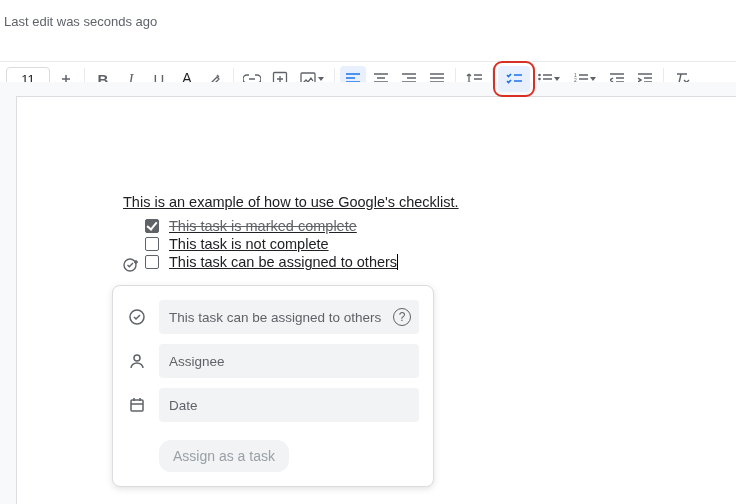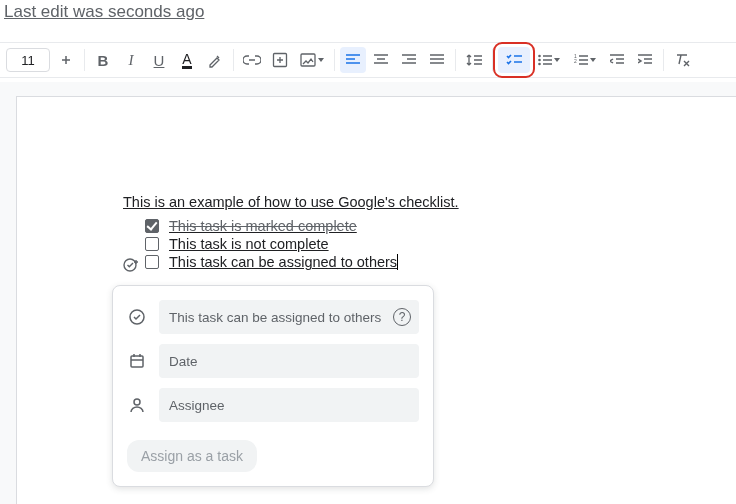--- a/index.html
+++ b/index.html
@@ -8,24 +8,23 @@
     font-family: Arial, "Helvetica Neue", sans-serif;
     font-size: 13px;
     color: #202124;
     background: #fff;
     width: 736px;
     height: 504px;
     overflow: hidden;
     position: relative;
   }
   .edit-status {
-    font-size: 17px;
-    color: #5f6368;
-    text-decoration: underline;
-    padding: 2px 4px;
+    font-size: 13px;
+    color: #5f6368;
+    padding: 14px 4px;
     display: inline-block;
   }
   .toolbar {
     display: flex;
     align-items: center;
     height: 36px;
     padding: 0 4px;
     border-top: 1px solid #e8eaed;
     border-bottom: 1px solid #e8eaed;
     gap: 0;
@@ -173,20 +172,21 @@
     border: 1.5px solid #5f6368;
     border-radius: 50%;
     display: flex;
     align-items: center;
     justify-content: center;
     font-size: 12px;
     color: #5f6368;
   }
   .tp-submit {
     margin-top: 8px;
+    margin-left: 32px;
     padding: 8px 14px;
     background: #f1f3f4;
     color: #9aa0a6;
     border-radius: 12px;
     display: inline-block;
     font-size: 14px;
     text-align: center;
   }
   svg { display: block; }
 </style>
@@ -353,36 +353,36 @@
         </svg>
     </span>
     <div class="tp-field">
       <span>This task can be assigned to others</span>
       <span class="tp-help">?</span>
     </div>
   </div>
   <div class="tp-row">
     <span class="tp-icon">
       <svg width="16" height="16" viewBox="0 0 16 16">
+          <circle cx="8" cy="5" r="3" fill="none" stroke="#5f6368" stroke-width="1.5"></circle>
+          <path d="M2 15c0-3 3-5 6-5s6 2 6 5" fill="none" stroke="#5f6368" stroke-width="1.5"></path>
+        </svg>
+    </span>
+    <div class="tp-field">
+      <span>Assignee</span>
+    </div>
+  </div>
+  <div class="tp-row">
+    <span class="tp-icon">
+      <svg width="16" height="16" viewBox="0 0 16 16">
           <rect x="2" y="3" width="12" height="11" rx="1" fill="none" stroke="#5f6368" stroke-width="1.5"></rect>
           <path d="M2 7h12M5 1v3M11 1v3" stroke="#5f6368" stroke-width="1.5"></path>
         </svg>
     </span>
     <div class="tp-field">
       <span>Date</span>
     </div>
   </div>
-  <div class="tp-row">
-    <span class="tp-icon">
-      <svg width="16" height="16" viewBox="0 0 16 16">
-          <circle cx="8" cy="5" r="3" fill="none" stroke="#5f6368" stroke-width="1.5"></circle>
-          <path d="M2 15c0-3 3-5 6-5s6 2 6 5" fill="none" stroke="#5f6368" stroke-width="1.5"></path>
-        </svg>
-    </span>
-    <div class="tp-field">
-      <span>Assignee</span>
-    </div>
-  </div>
   <div class="tp-submit">Assign as a task</div>
 </div>
 
 
 
 
 </body></html>

